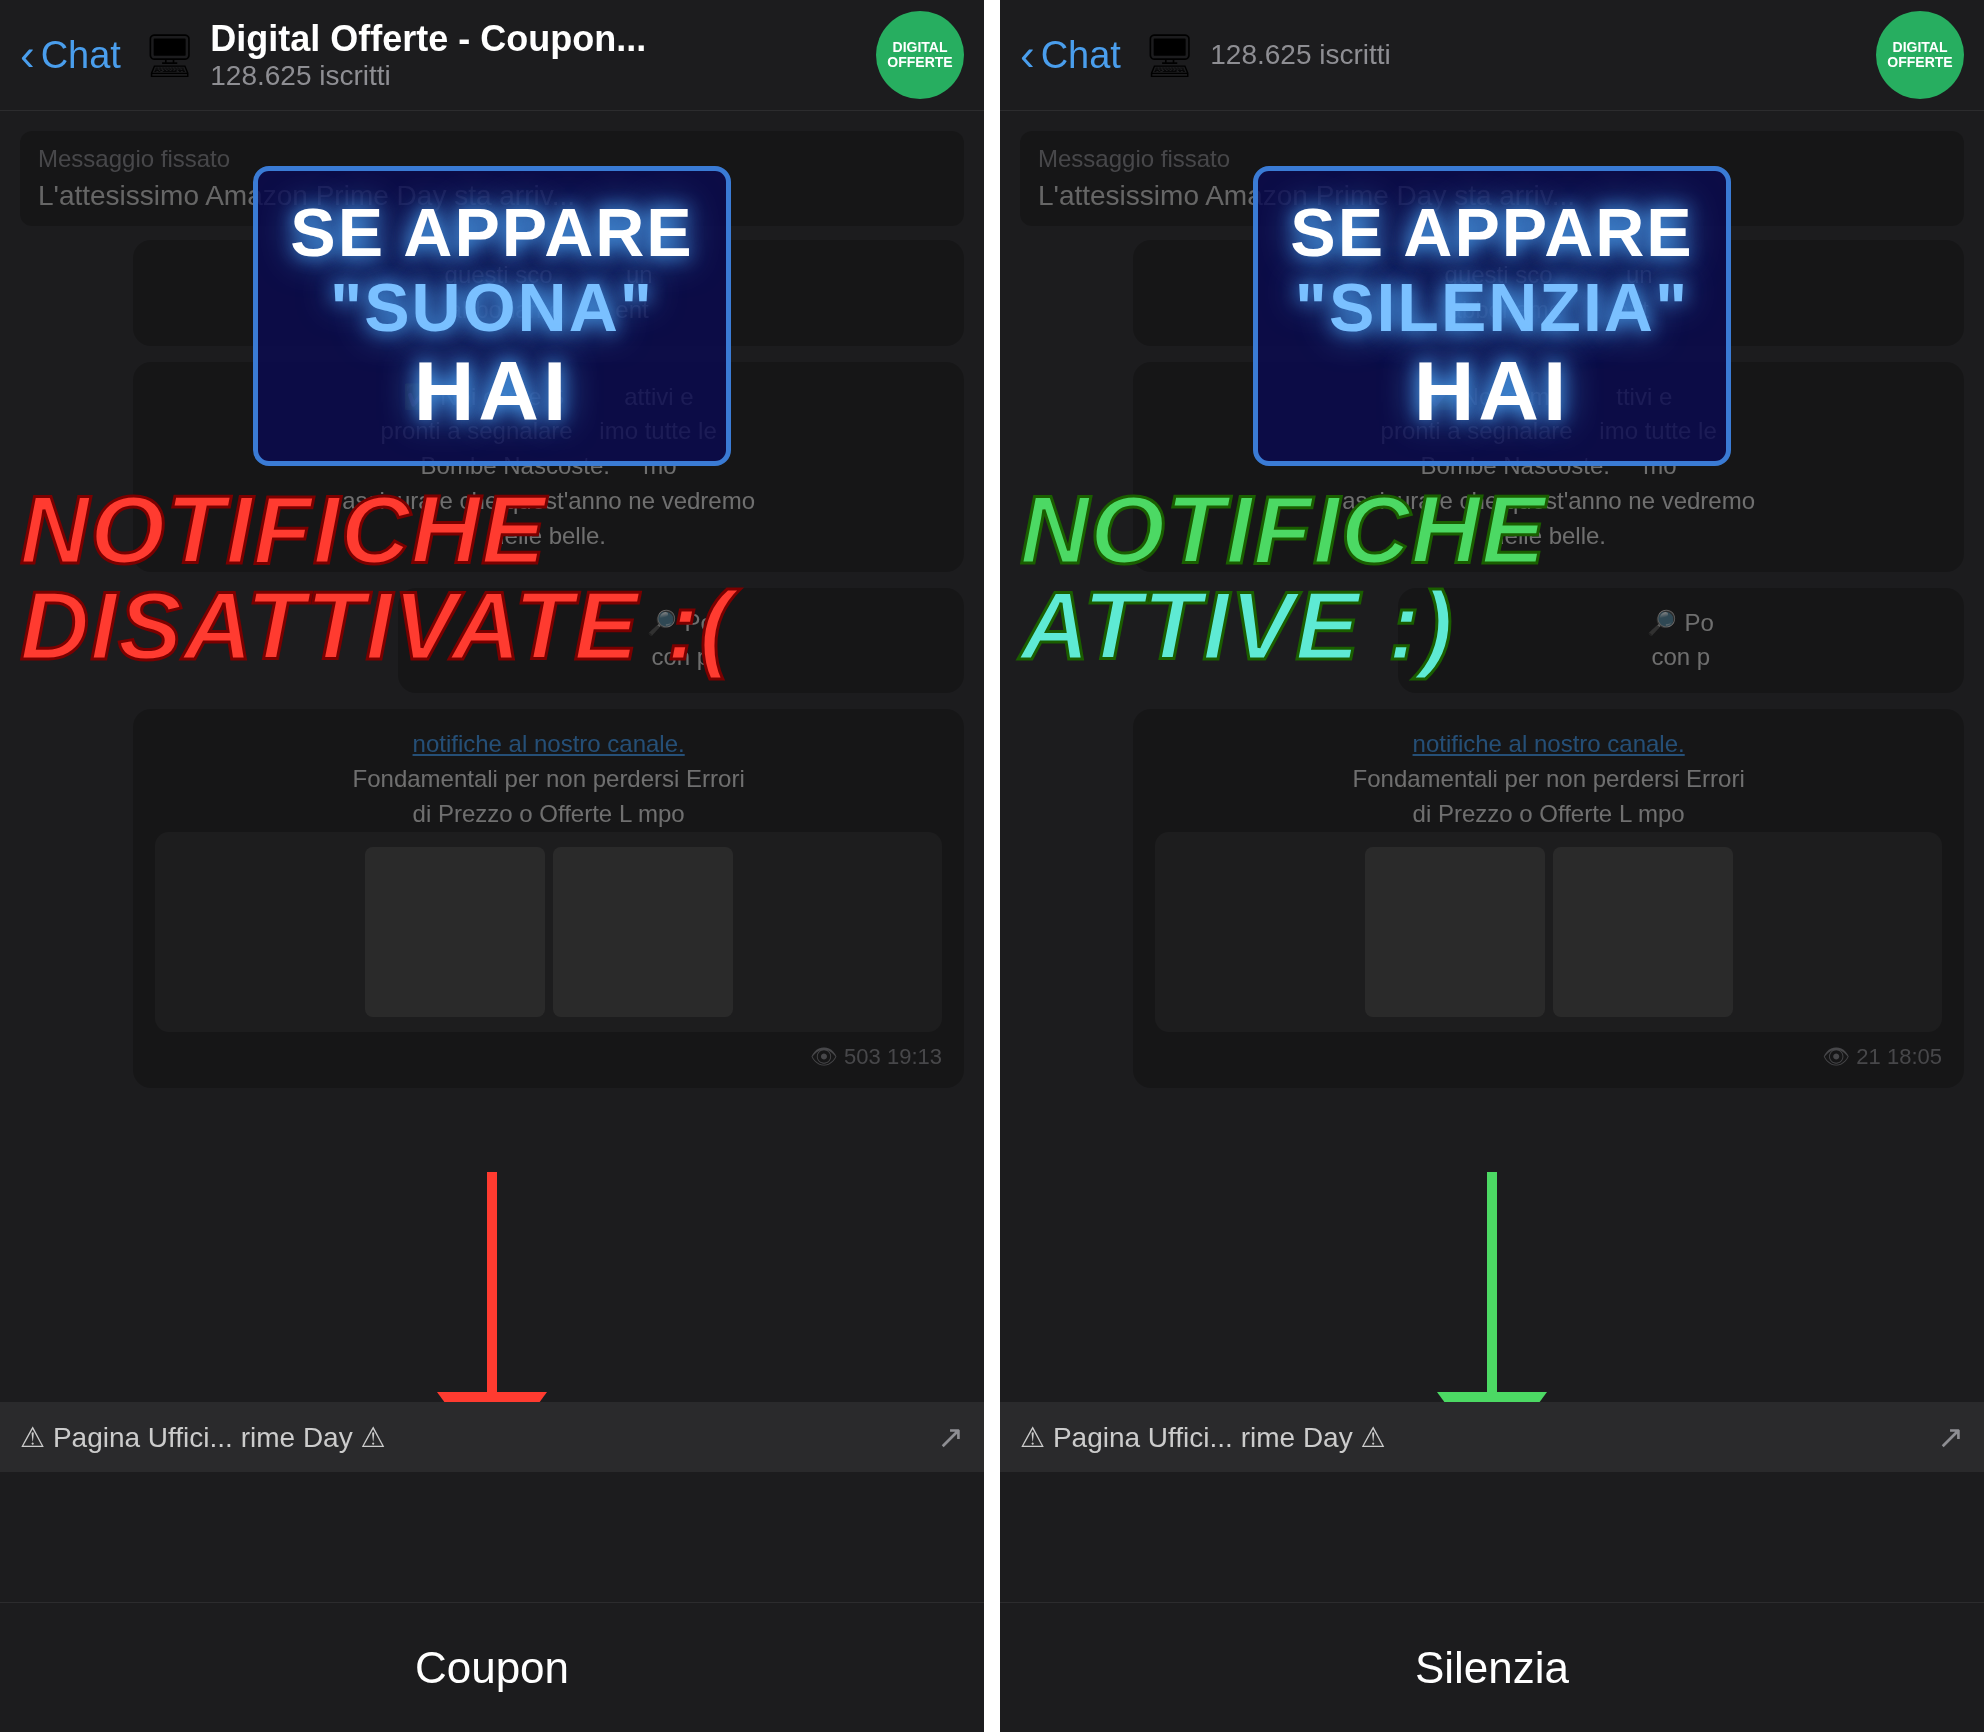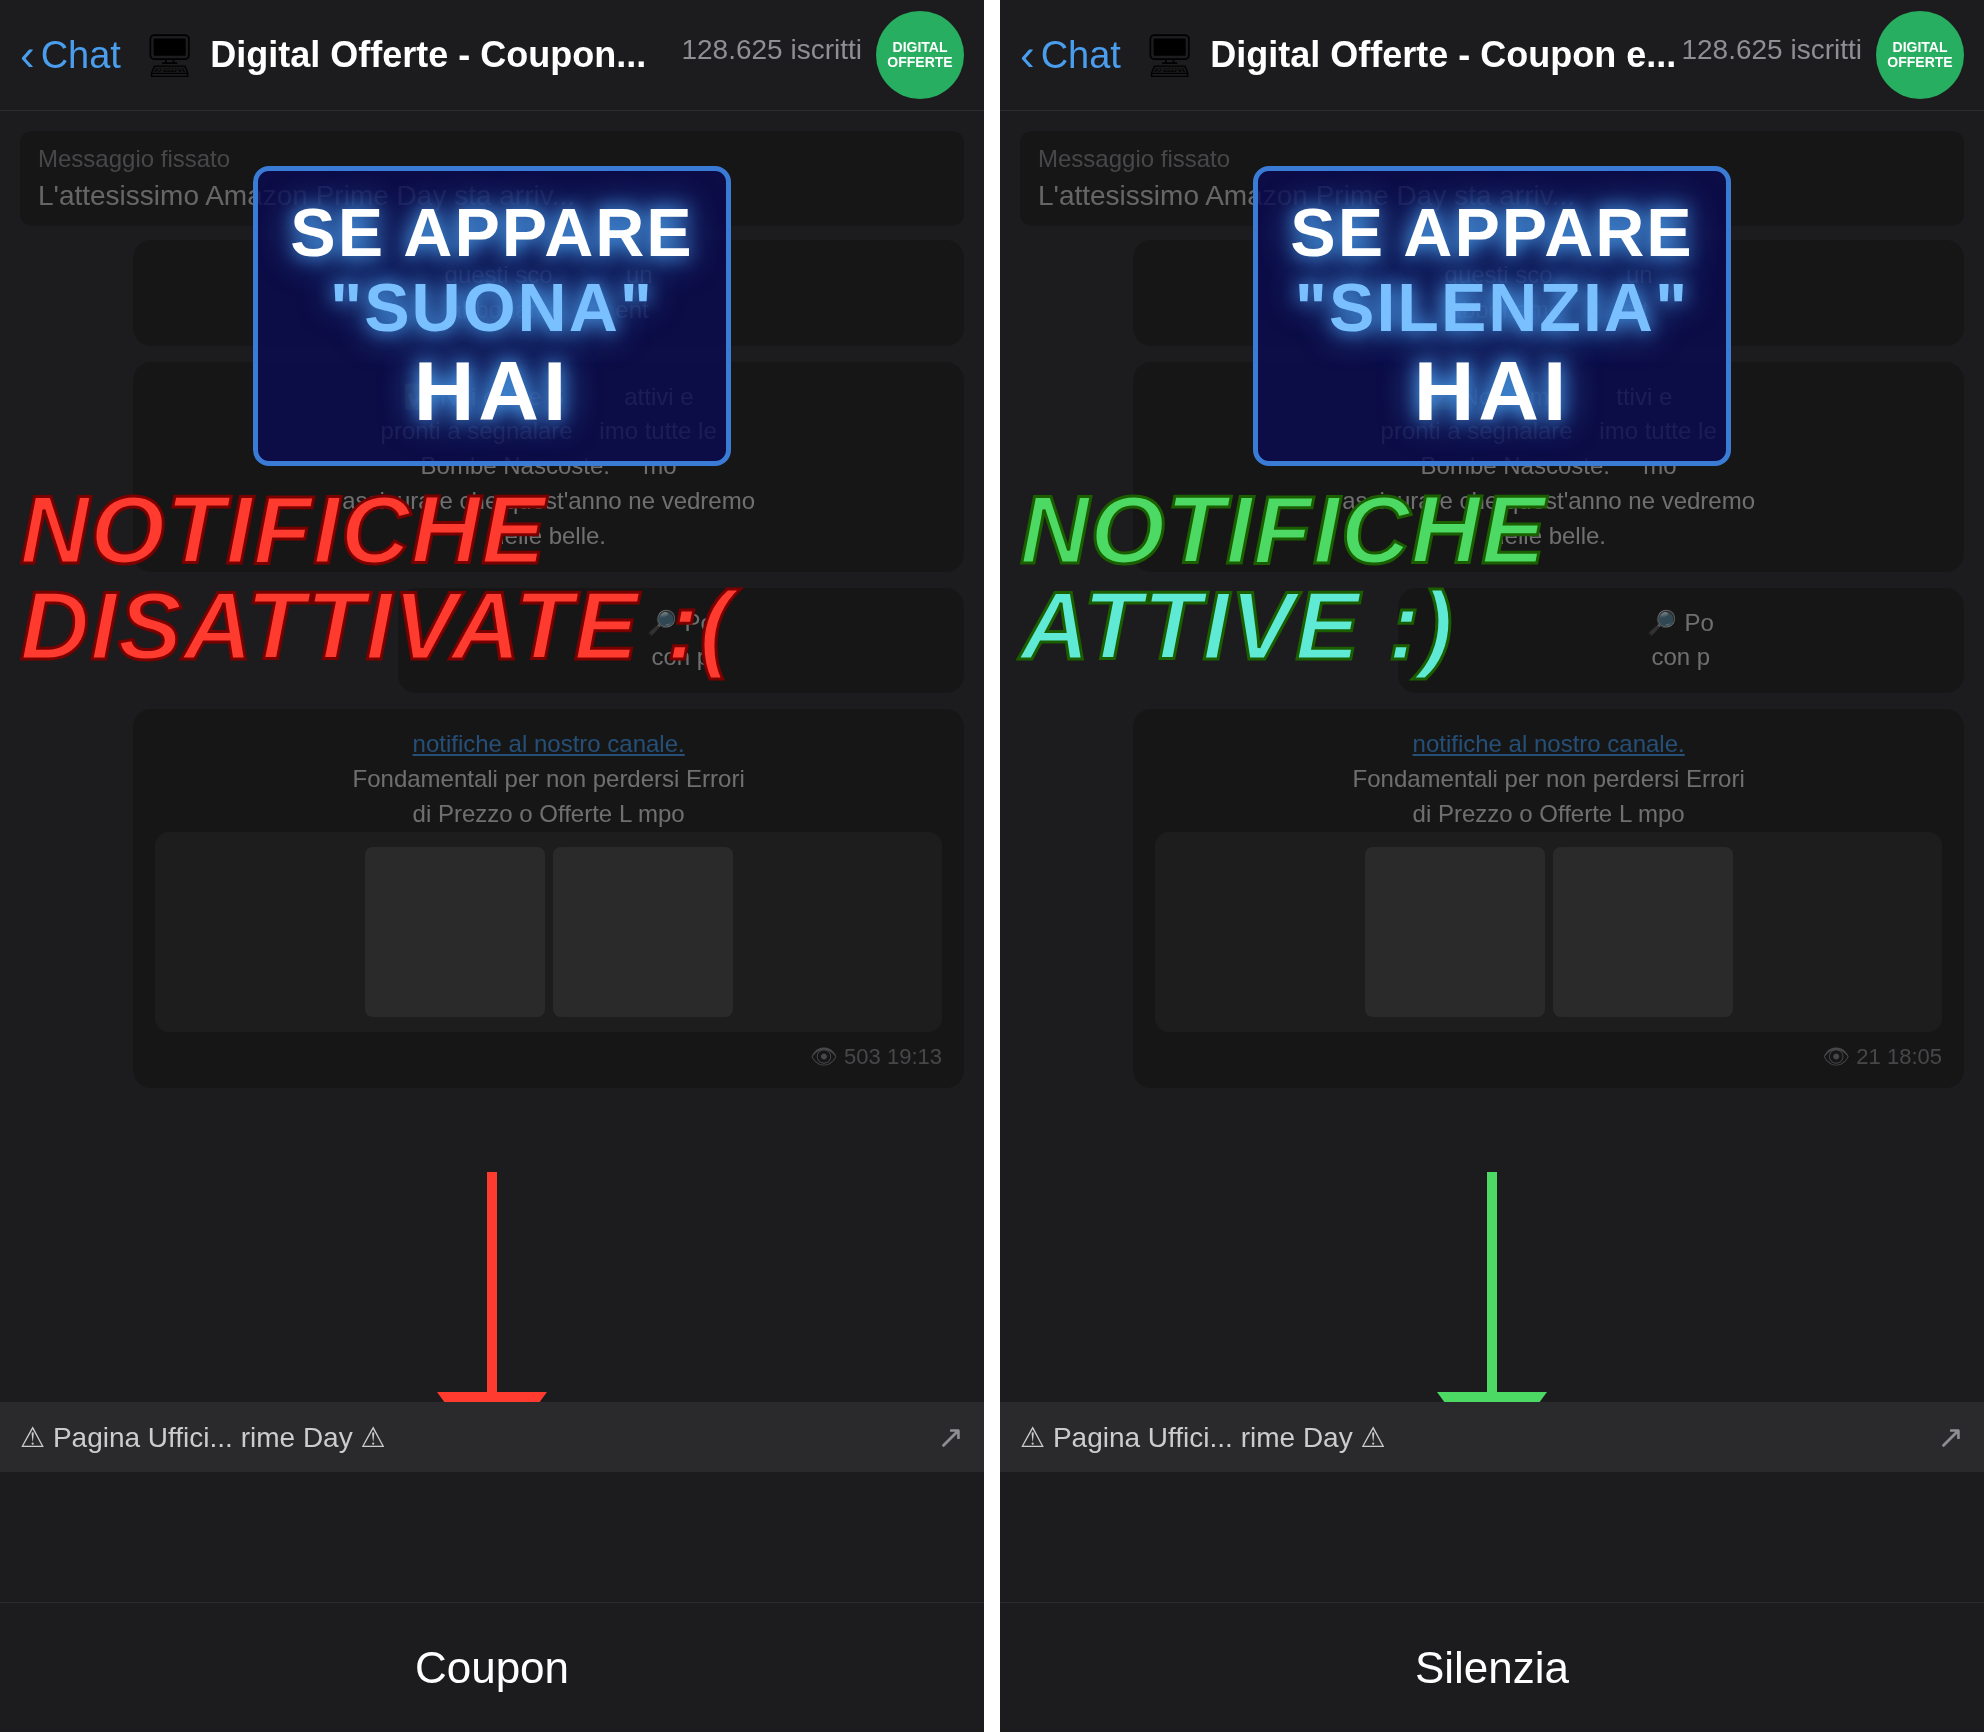--- a/index.html
+++ b/index.html
@@ -56,22 +56,22 @@
     }
 
     .monitor-icon {
       font-size: 42px;
       margin-left: 8px;
     }
 
     .header-info {
       flex: 1;
       display: flex;
-      flex-direction: row;
-      justify-content: space-between;
+      flex-direction: column;
+      justify-content: flex-end;
     }
 
     .channel-title {
       font-size: 36px;
       font-weight: 600;
       color: #fff;
       white-space: nowrap;
       overflow: hidden;
       text-overflow: ellipsis;
       max-width: 560px;
@@ -285,21 +285,20 @@
 
 <div class="panel">
 
   <div class="header">
     <div class="back-btn">
       <span class="back-chevron">‹</span>
       <span class="back-label">Chat</span>
     </div>
     <span class="monitor-icon">🖥</span>
     <div class="header-info">
-      <span class="channel-title">Digital Offerte - Coupon e...</span>
       <span class="subscriber-count">128.625 iscritti</span>
     </div>
     <div class="avatar-circle" style="background:#27ae60;">
       <span class="avatar-text" style="font-size:14px;font-weight:900;color:#fff;text-align:center;line-height:1.1;">DIGITAL<br>OFFERTE</span>
     </div>
   </div>
 
   <div class="chat-area">
 
     <div class="bg-messages">

